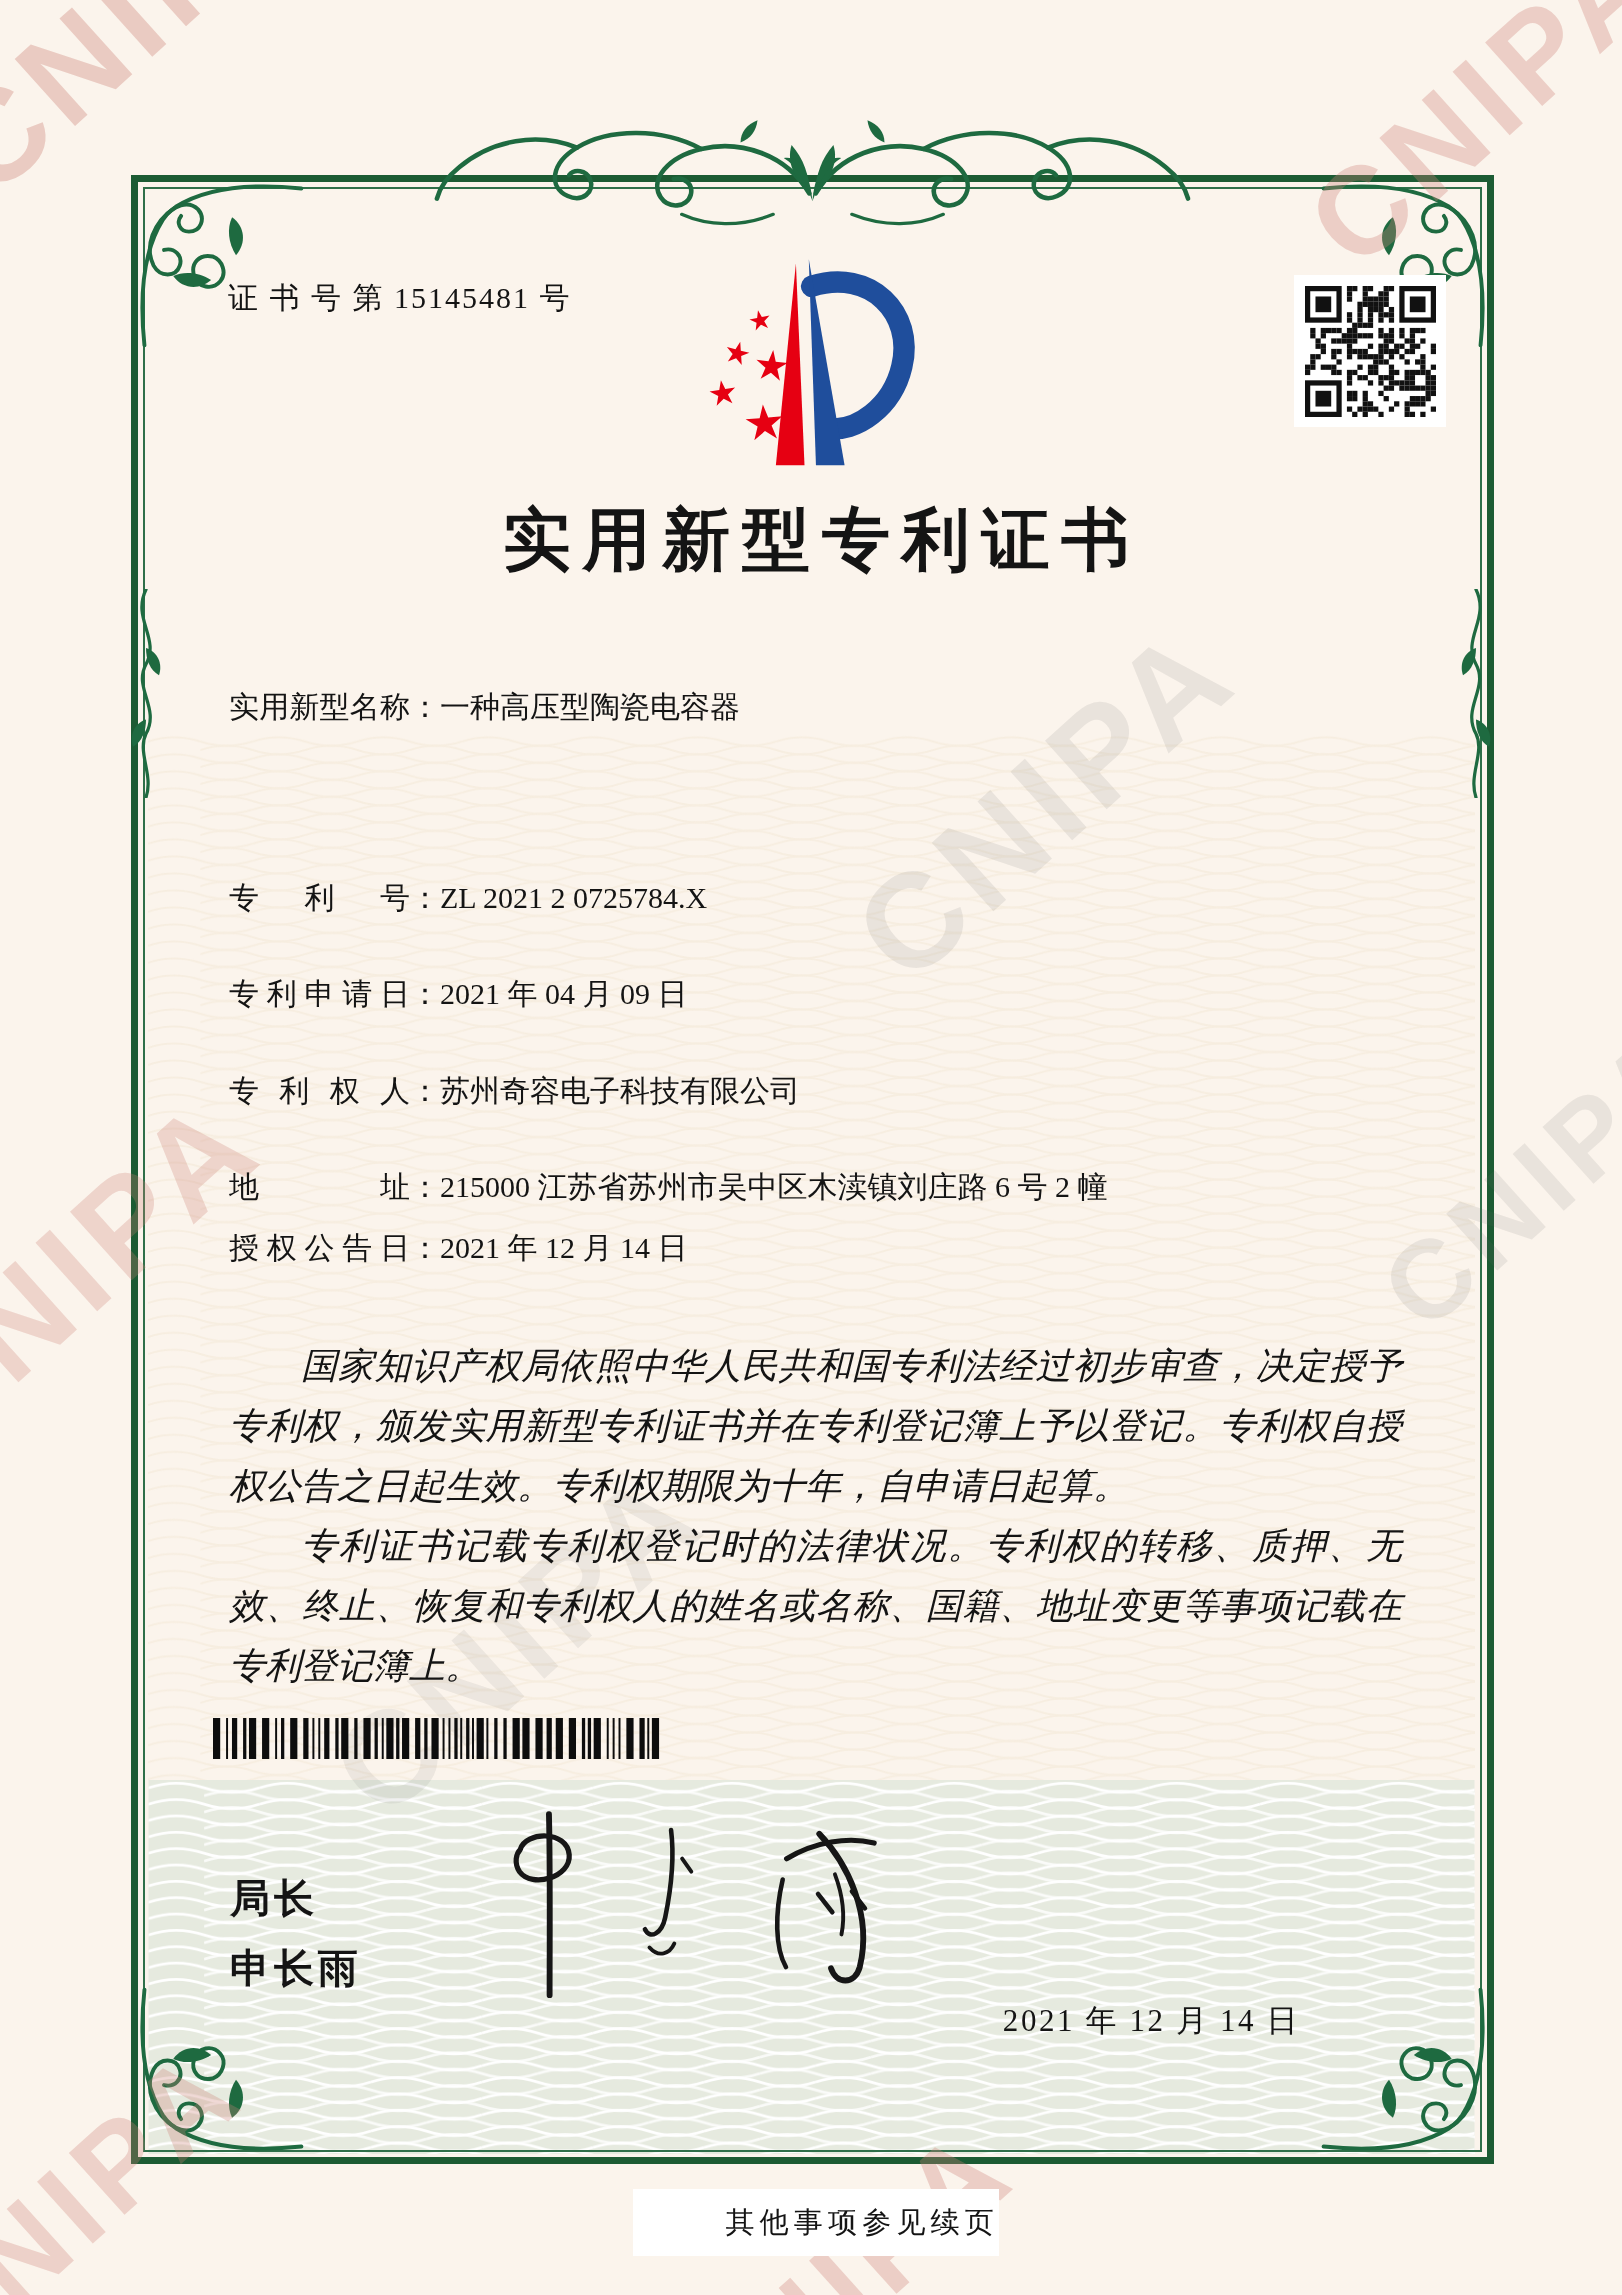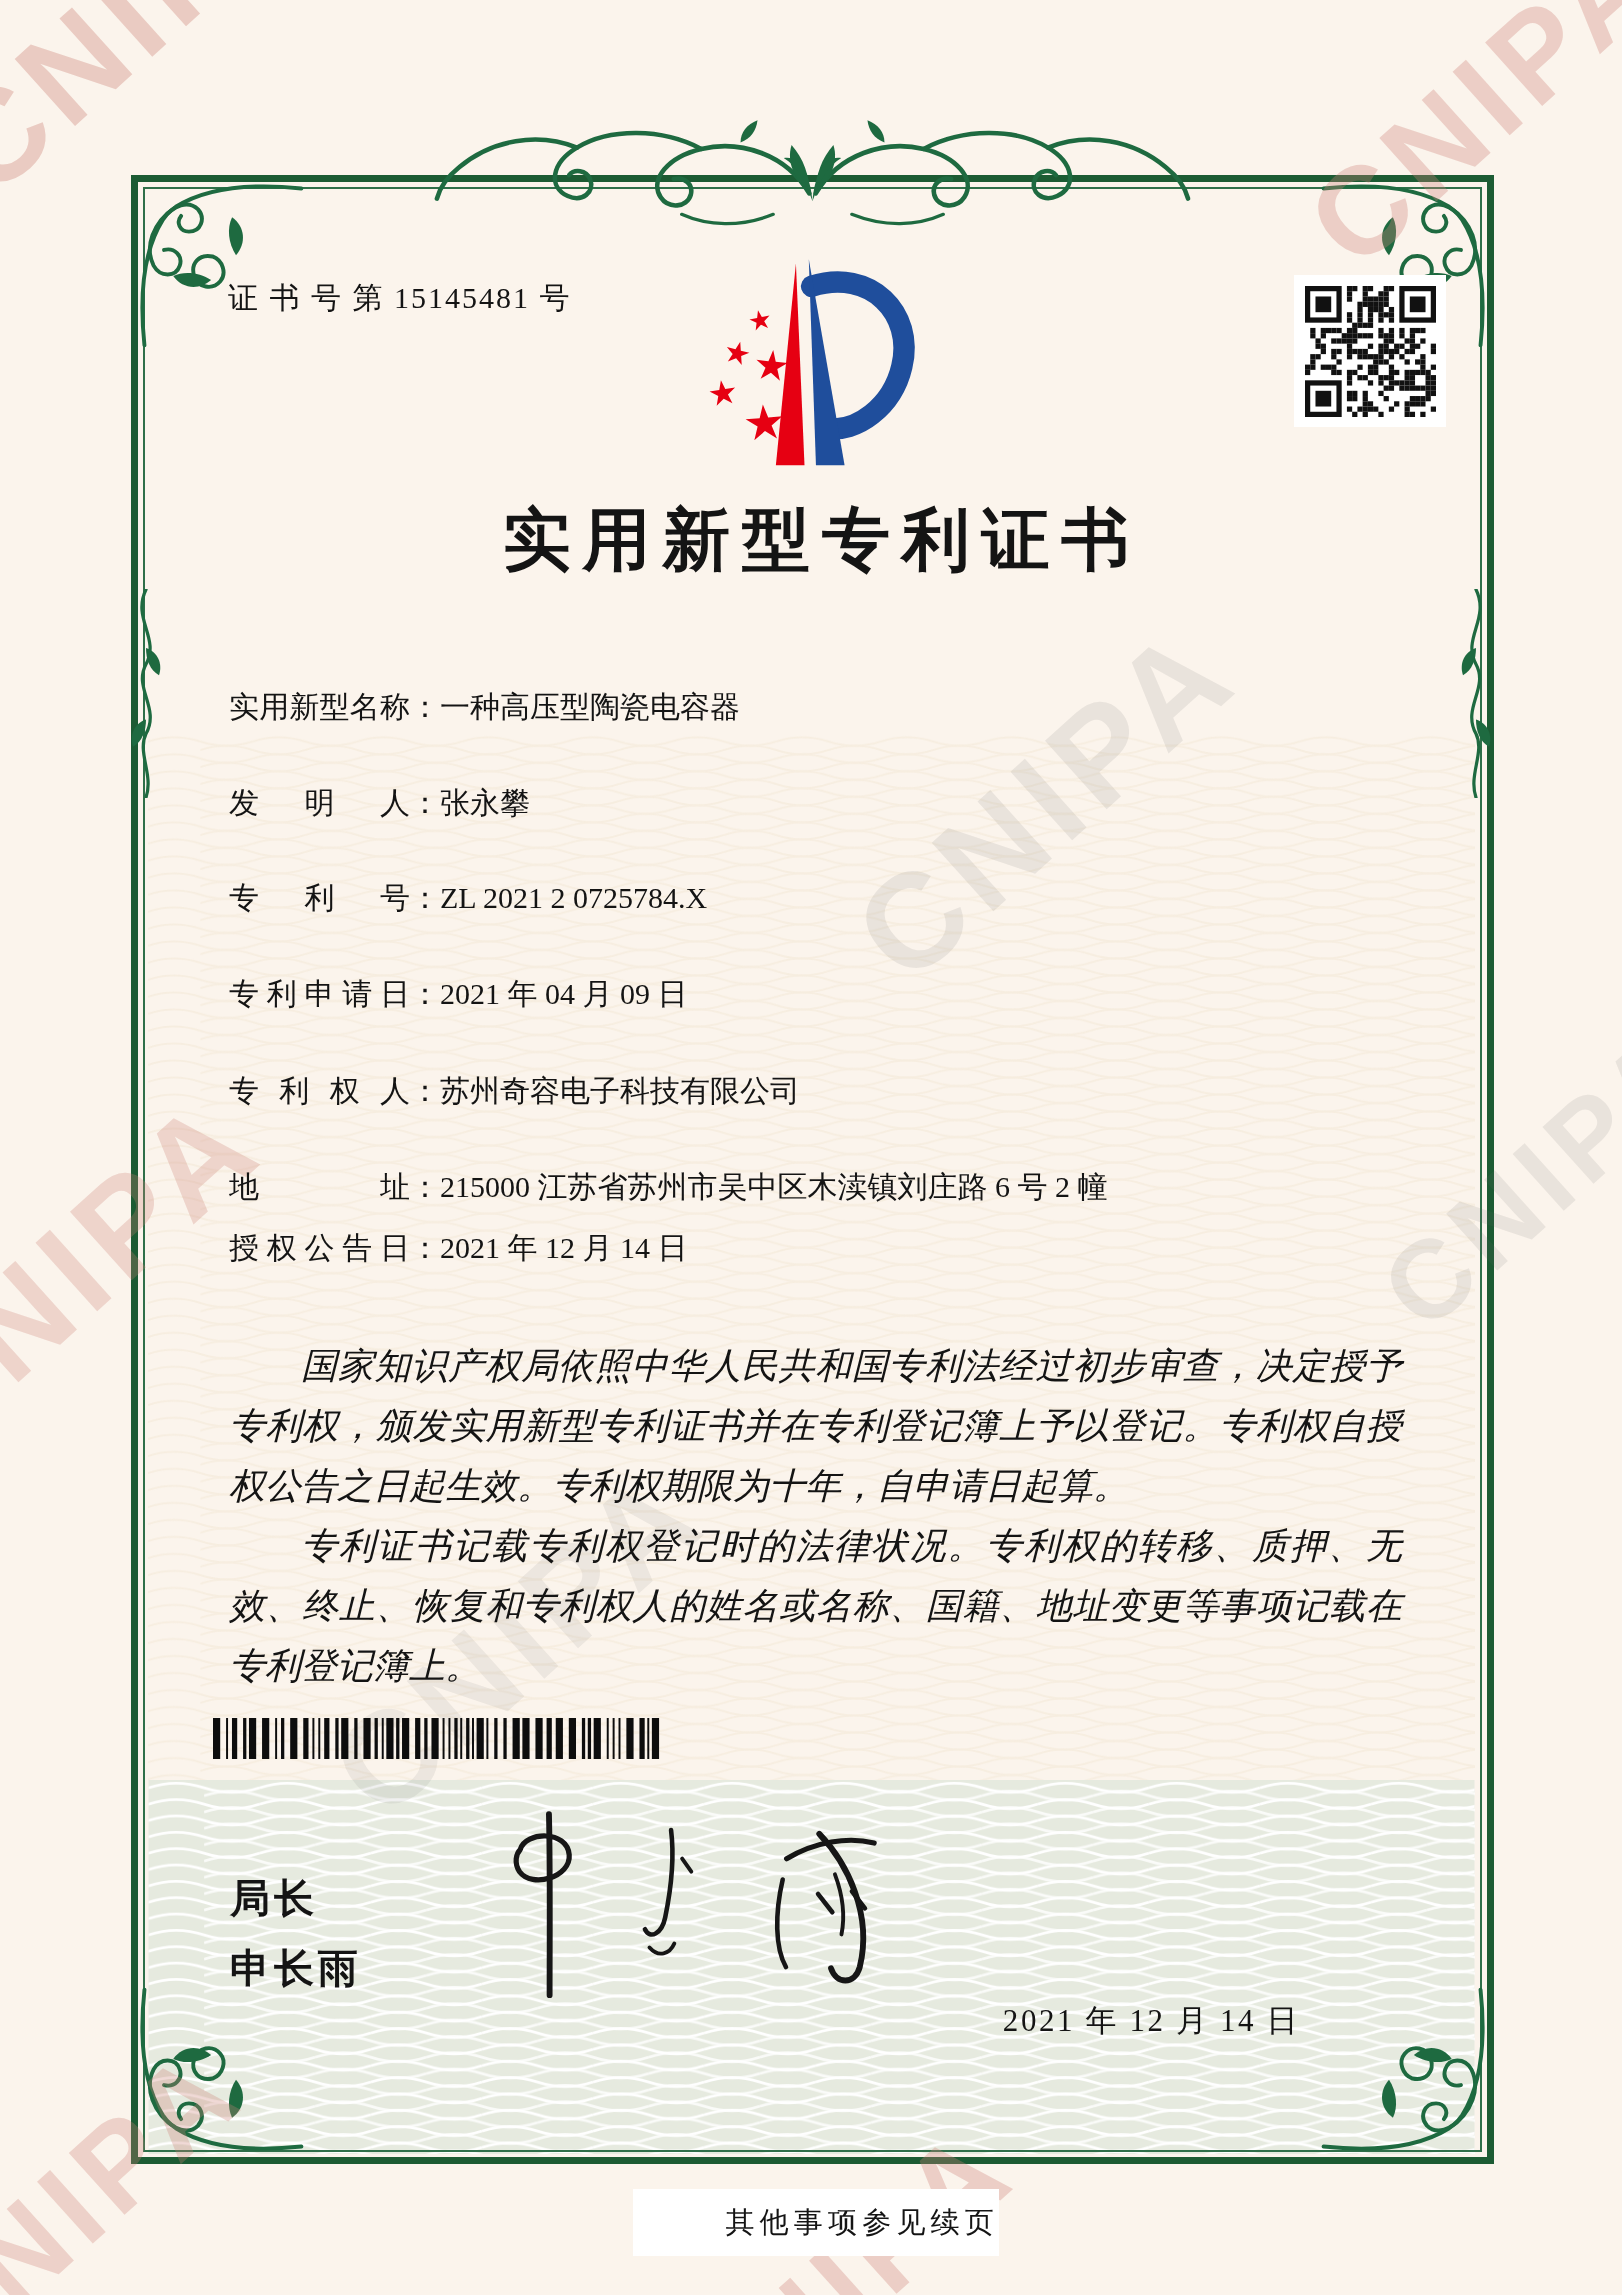--- a/index.html
+++ b/index.html
@@ -366,23 +366,20 @@
         <rect x="8" y="152" width="40" height="40" fill="#fff"></rect>
         <rect x="16" y="160" width="24" height="24" fill="#111"></rect>
       </svg>
   </div>
 
   <div class="abs title">实用新型专利证书</div>
 
   <div class="abs frow" style="top:687px;">
     <span class="flabel">实用新型名称</span><span>：</span><span>一种高压型陶瓷电容器</span>
   </div>
-  <div class="abs frow" style="top:783px;">
-    <span class="flabel">发明人</span><span>：</span><span>张永攀</span>
-  </div>
   <div class="abs frow" style="top:878px;">
     <span class="flabel">专利号</span><span>：</span><span>ZL 2021 2 0725784.X</span>
   </div>
   <div class="abs frow" style="top:974px;">
     <span class="flabel">专利申请日</span><span>：</span><span>2021 年 04 月 09 日</span>
   </div>
   <div class="abs frow" style="top:1071px;">
     <span class="flabel">专利权人</span><span>：</span><span>苏州奇容电子科技有限公司</span>
   </div>
   <div class="abs frow" style="top:1167px;">

